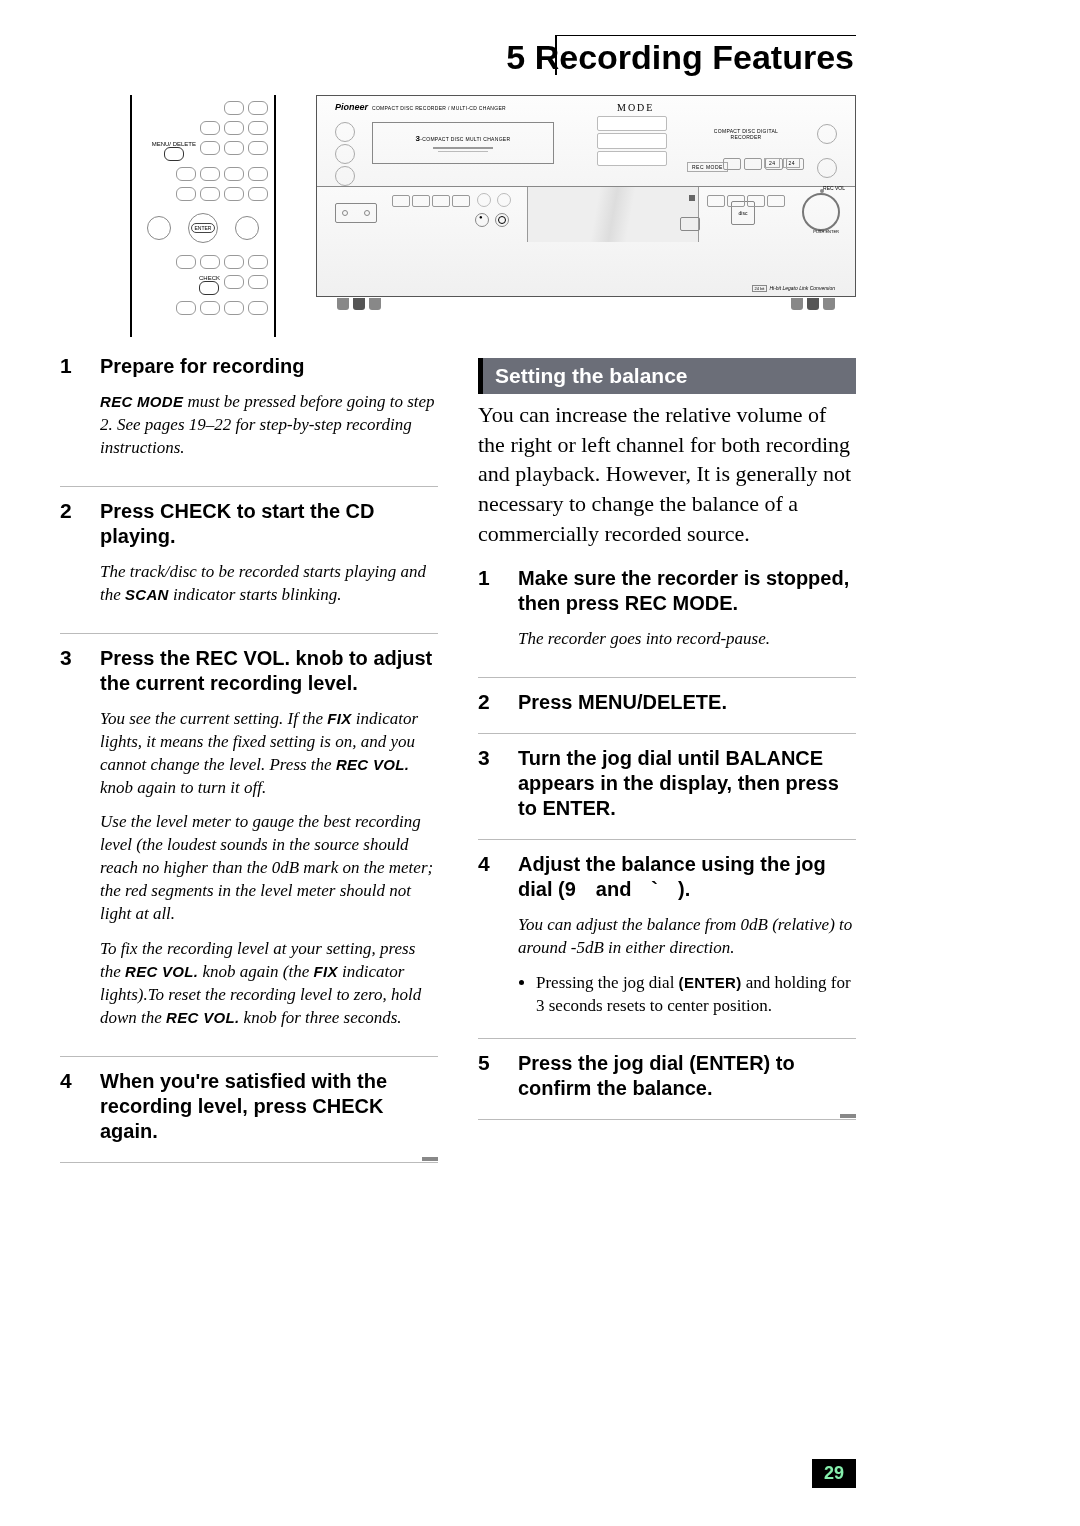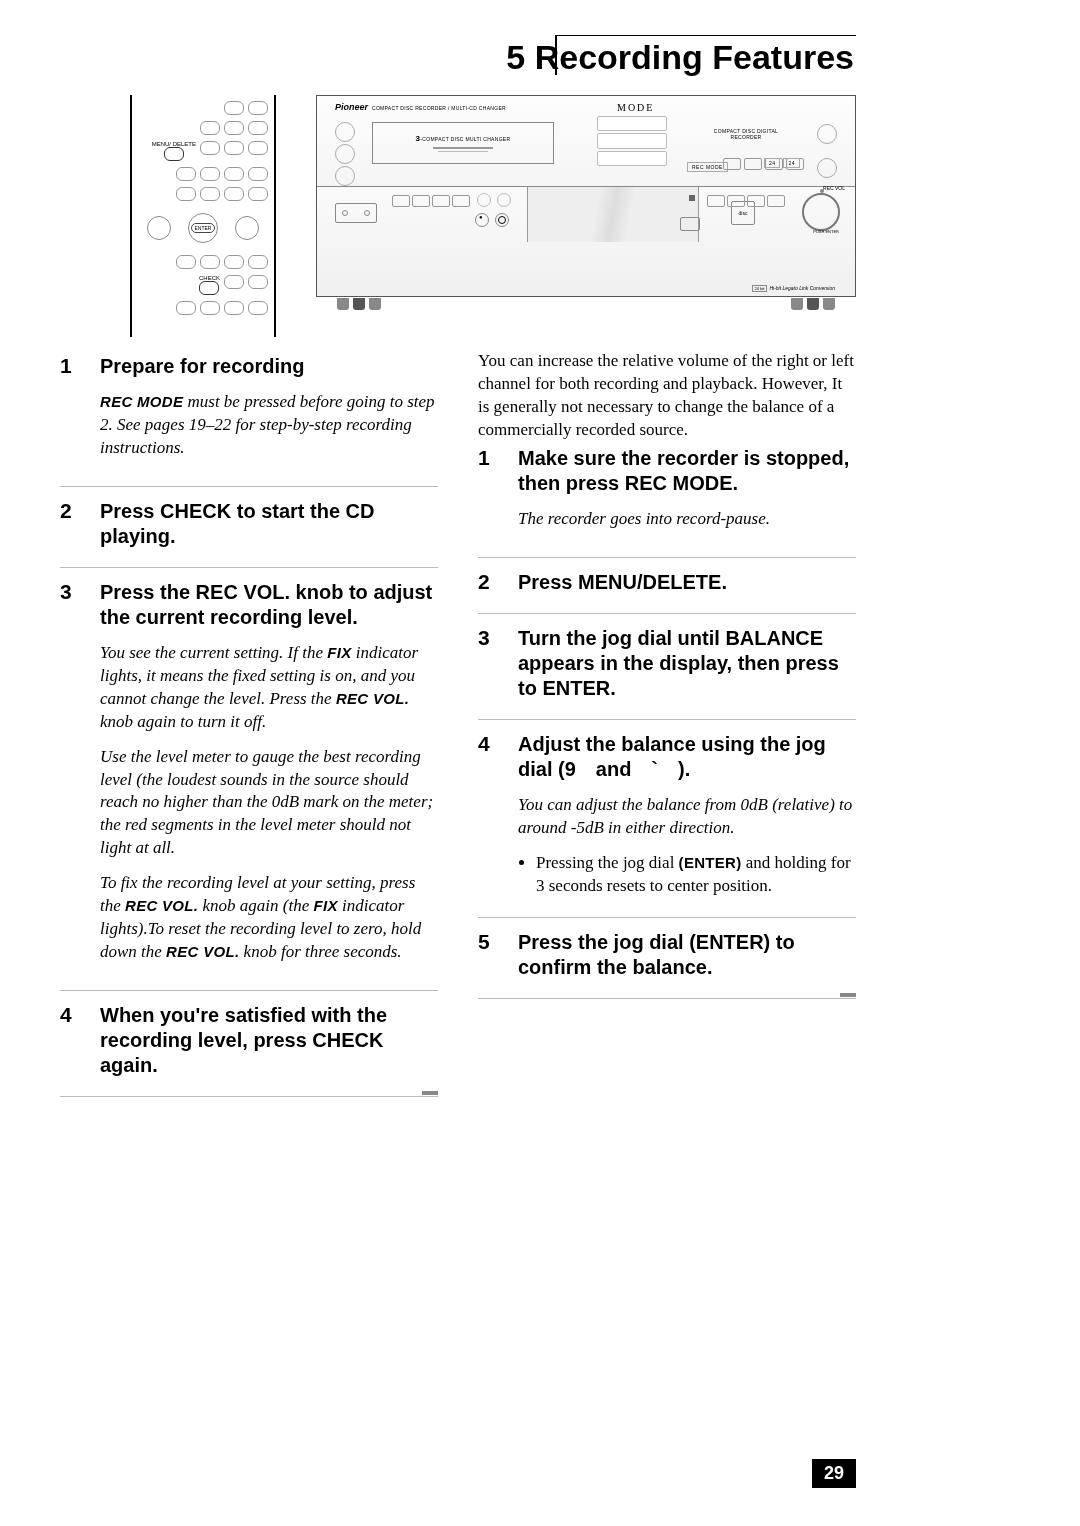--- a/index.html
+++ b/index.html
@@ -175,22 +175,23 @@
     background: #6b6e78;
     color: #fff;
     font-family: Arial, Helvetica, sans-serif;
     font-weight: bold;
     font-size: 21px;
     padding: 6px 12px;
     border-left: 5px solid #000;
     margin: 8px 0 6px 0;
   }
   .intro {
-    font-size: 17px;
+    font-size: 22px;
     line-height: 1.35;
+    margin-bottom: 14px;
   }
   ul.bullet { margin: 6px 0; padding-left: 18px; }
   ul.bullet li { font-size: 17px; line-height:1.35; margin:2px 0;}
 
   .end-mark {
     position: relative;
     height: 8px;
   }
   .end-mark::after {
     content:'';
@@ -200,21 +201,21 @@
     width:16px;
     height:4px;
     background:#888;
   }
 
   .page-num {
     position: absolute;
     bottom: 38px;
     right: 60px;
     background: #000;
-    color: #ffffff;
+    color: #86efac;
     font-family: Arial, Helvetica, sans-serif;
     font-weight: bold;
     font-size: 18px;
     padding: 4px 12px;
   }
 </style>
 </head>
 <body>
 
 <div class="page">
@@ -365,20 +366,21 @@
             <div class="step-num">1</div>
             <div class="step-body">
               <div class="step-title">Prepare for recording</div>
               <div class="step-text"><span class="sc">REC MODE</span> must be pressed before going to step 2. See pages 19–22 for step-by-step recording instructions.</div>
             </div>
           </div>
           <div class="step">
             <div class="step-num">2</div>
             <div class="step-body">
               <div class="step-title">Press CHECK to start the CD playing.</div>
+              <div class="step-text">The track/disc to be recorded starts playing and the <span class="sc">SCAN</span> indicator starts blinking.</div>
             </div>
           </div>
           <div class="step">
             <div class="step-num">3</div>
             <div class="step-body">
               <div class="step-title">Press the REC VOL. knob to adjust the current recording level.</div>
               <div class="step-text">You see the current setting. If the <span class="sc">FIX</span> indicator lights, it means the fixed setting is on, and you cannot change the level. Press the <span class="sc">REC VOL.</span> knob again to turn it off.</div>
               <div class="step-text">Use the level meter to gauge the best recording level (the loudest sounds in the source should reach no higher than the 0dB mark on the meter; the red segments in the level meter should not light at all.</div>
               <div class="step-text">To fix the recording level at your setting, press the <span class="sc">REC VOL.</span> knob again (the <span class="sc">FIX</span> indicator lights).To reset the recording level to zero, hold down the <span class="sc">REC VOL.</span> knob for three seconds.</div>
             </div>
@@ -387,20 +389,21 @@
             <div class="step-num">4</div>
             <div class="step-body">
               <div class="step-title">When you're satisfied with the recording level, press CHECK again.</div>
             </div>
           </div>
         </div>
       <div class="end-mark"></div>
     </div>
 
     <div class="col">
+      <div class="section-bar">Setting the balance</div>
       <div class="intro">You can increase the relative volume of the right or left channel for both recording and playback. However, It is generally not necessary to change the balance of a commercially recorded source.</div>
       <div id="right-steps">
           <div class="step">
             <div class="step-num">1</div>
             <div class="step-body">
               <div class="step-title">Make sure the recorder is stopped, then press REC MODE.</div>
               <div class="step-text">The recorder goes into record-pause.</div>
             </div>
           </div>
           <div class="step">

